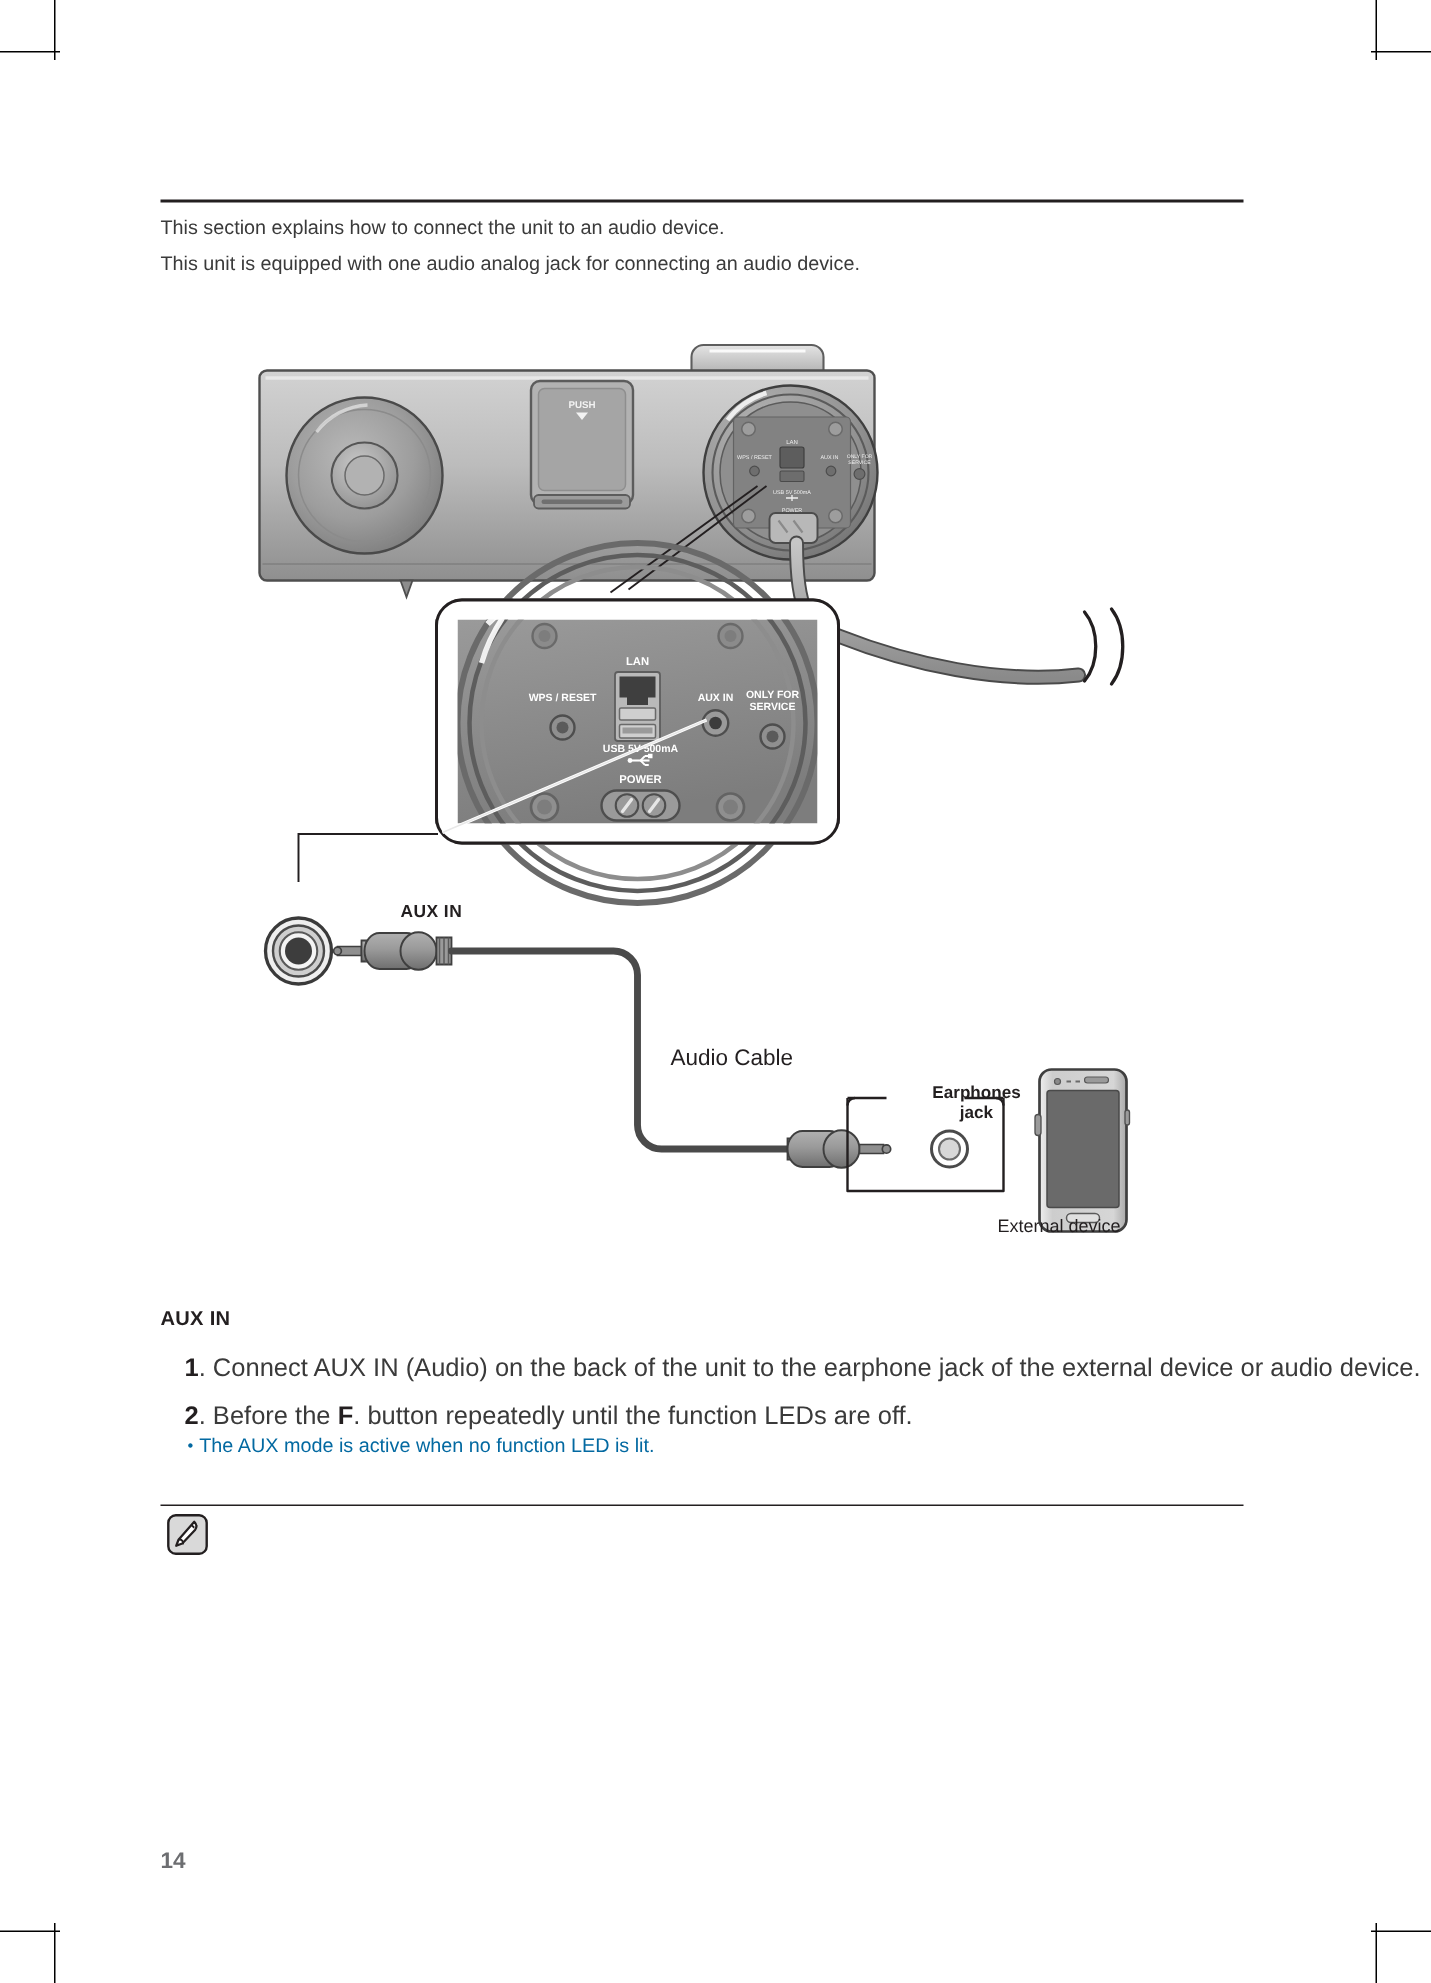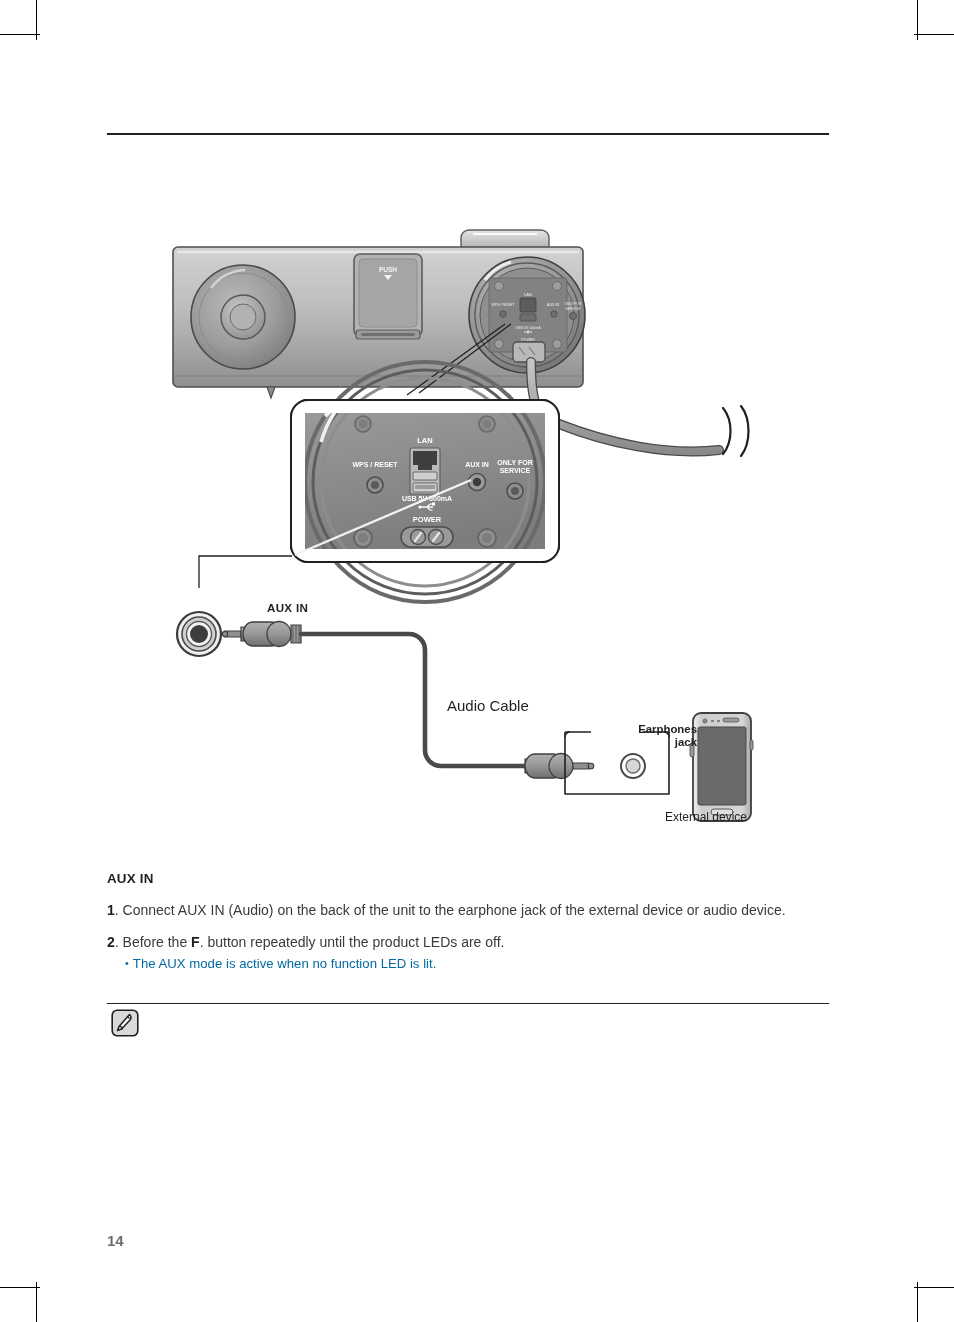--- a/index.html
+++ b/index.html
@@ -75,36 +75,36 @@
 
   
   .fig-label {
     position: absolute;
     font-weight: bold;
     color: #231f20;
     white-space: nowrap;
   }
   .lbl-auxin     { left: 160px;  top: 391px; font-size: 11.6px; letter-spacing: .3px; }
   .lbl-audcable  { left: 340px;  top: 487px; font-size: 15px; font-weight: normal; }
-  .lbl-earjack   { left: 498px;  top: 513px; font-size: 11.4px; text-align: right; width: 92px; line-height: 13px; }
+  .lbl-earjack   { left: 498px;  top: 513px; font-size: 11.4px; text-align: center; width: 92px; line-height: 13px; }
   .lbl-extdev    { left: 558px;  top: 600px; font-size: 12px; font-weight: normal; }
 
   
   .sec-head {
     position: absolute;
     left: 0;
     top: 871px;
     font-size: 13.4px;
     font-weight: bold;
     letter-spacing: .2px;
   }
   .step {
     position: absolute;
-    left: 0;
-    font-size: 14px;
+    left: 16px;
+    font-size: 17px;
     color: #3a3a3a;
     white-space: nowrap;
   }
   .step b { color: #231f20; }
   .step-1 { top: 902px; }
   .step-2 { top: 934px; }
   .bullet {
     position: absolute;
     left: 18px;
     top: 956px;
@@ -164,20 +164,22 @@
 <div class="crop h crop-tr-h"></div>
 <div class="crop v crop-tr-v"></div>
 <div class="crop h crop-bl-h"></div>
 <div class="crop v crop-bl-v"></div>
 <div class="crop h crop-br-h"></div>
 <div class="crop v crop-br-v"></div>
 
 <div class="page">
 
   <div class="title-rule"></div>
+  <div class="intro-1">This section explains how to connect the unit to an audio device.</div>
+  <div class="intro-2">This unit is equipped with one audio analog jack for connecting an audio device.</div>
 
   <div class="figure">
     <svg width="722" height="630" viewBox="0 0 722 630" xmlns="http://www.w3.org/2000/svg">
       <defs>
         <linearGradient id="bodyGrad" x1="0" y1="0" x2="0" y2="1">
           <stop offset="0" stop-color="#d2d2d2"></stop>
           <stop offset="0.45" stop-color="#bcbcbc"></stop>
           <stop offset="1" stop-color="#8f8f8f"></stop>
         </linearGradient>
         <linearGradient id="topGrad" x1="0" y1="0" x2="0" y2="1">
@@ -432,21 +434,21 @@
       <span>Earphones</span><br>
       <span>jack</span>
     </div>
     <div class="fig-label lbl-extdev">External device</div>
   </div>
 
   <div class="sec-head">AUX IN</div>
 
   <div class="step step-1"><b>1</b><span>. Connect AUX IN (Audio) on the back of the unit to the earphone jack of the external device or audio device.</span></div>
 
-  <div class="step step-2"><b>2</b><span>. Before the </span><b>F</b><span>. button repeatedly until the product LEDs are off.</span></div>
+  <div class="step step-2"><b>2</b><span>. Before the </span><b>F</b><span>. button repeatedly until the function LEDs are off.</span></div>
 
   <div class="bullet"><span class="dot">•</span><span>The AUX mode is active when no function LED is lit.</span></div>
 
   <div class="note-rule"></div>
   <div class="note-icon">
     <svg width="28" height="28" viewBox="0 0 28 28" xmlns="http://www.w3.org/2000/svg">
       <rect x="1.2" y="1.2" width="25.6" height="25.6" rx="5" fill="#d9d9d9" stroke="#231f20" stroke-width="1.6"></rect>
       <path d="M18.5,5.5 C20,7 20.5,9 19,11 L10.5,20 L6.5,21.5 L8,17.5 Z" fill="#ffffff" stroke="#231f20" stroke-width="1.5" stroke-linejoin="round"></path>
       <path d="M8,17.5 C10,17 11.5,18.5 11,20.5" fill="none" stroke="#231f20" stroke-width="1.3"></path>
       <path d="M16.5,7.5 L18.5,9.5" stroke="#231f20" stroke-width="1.2"></path>

